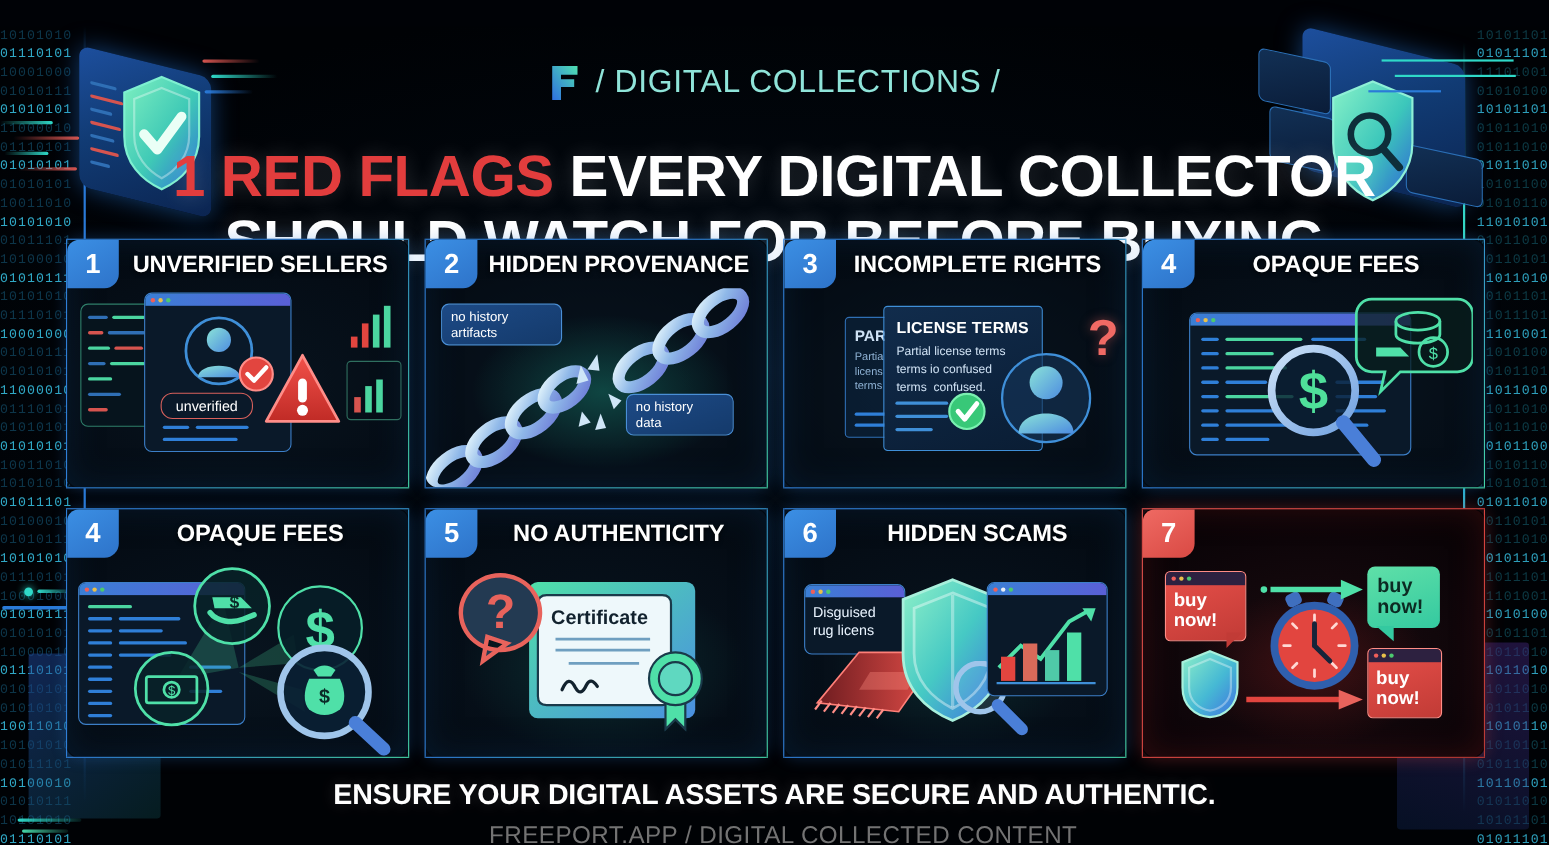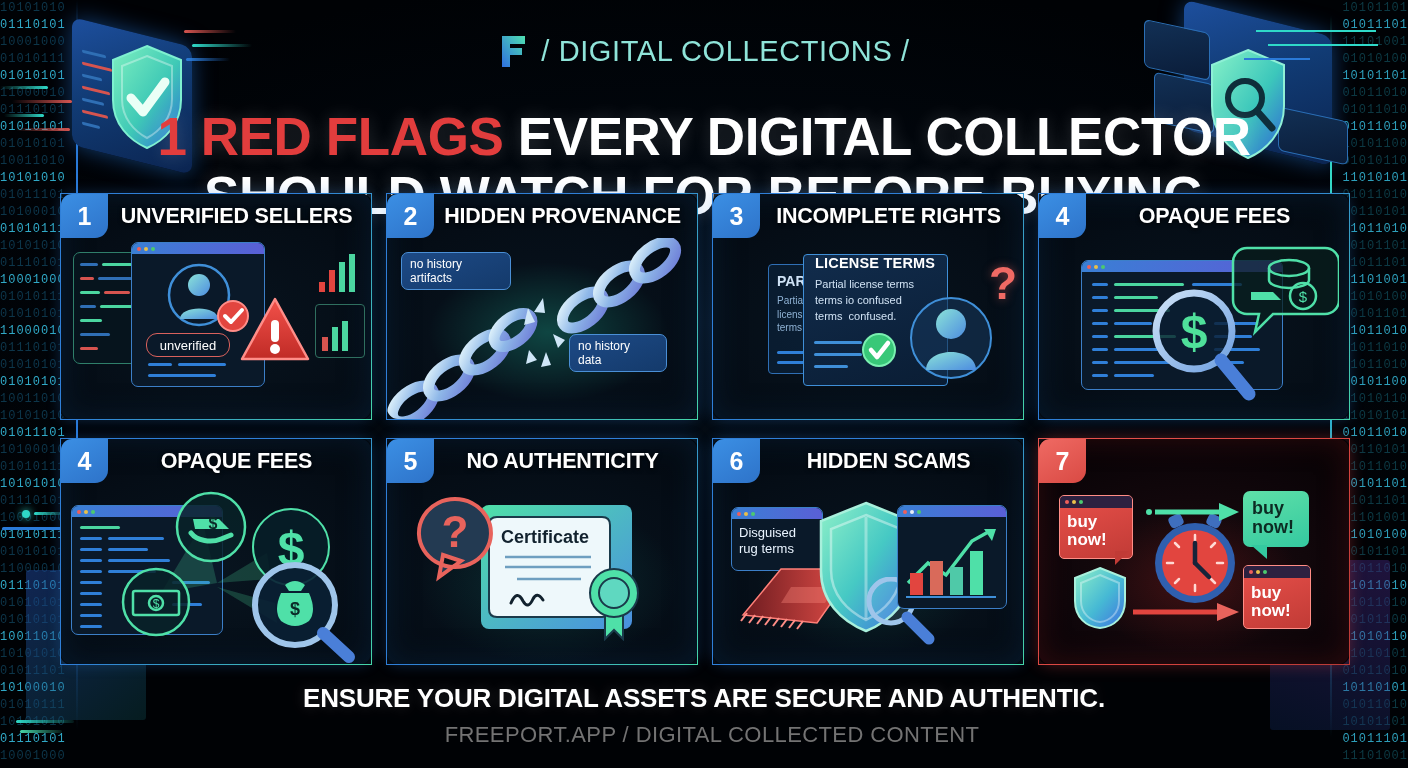--- a/index.html
+++ b/index.html
@@ -1,21 +1,21 @@
 <!DOCTYPE html>
 <html><head>
 <meta charset="utf-8">
 <style>
   html,body{margin:0;padding:0;background:#000;}
   body{
     width:1408px;height:768px;overflow:hidden;position:relative;
     font-family:"Liberation Sans","DejaVu Sans",sans-serif;
     background:#000206;
   }
-  .stage{position:absolute;inset:0;}
+  .stage{position:absolute;inset:0;margin-top:24px;}
 
   
   .bg-base{position:absolute;inset:0;background:
      radial-gradient(ellipse 60% 45% at 50% 42%, #06111d 0%, #01060c 55%, #000205 100%);}
   .bin-col{position:absolute;top:0;bottom:0;width:78px;overflow:hidden;
     font-family:"Liberation Mono","DejaVu Sans Mono",monospace;font-size:12px;
     line-height:17px;letter-spacing:1px;white-space:pre;}
   .bin-left{left:0;color:#1d6f96;opacity:.85;}
   .bin-right{right:0;color:#1d7f92;opacity:.8;text-align:right;}
   .bin-col .row{opacity:.55;}
@@ -327,21 +327,21 @@
       <div class="card-title">INCOMPLETE RIGHTS</div>
       <div class="art">
         <div style="position:absolute;left:55px;top:26px;width:78px;height:110px;border:1px solid #2f6fb5;border-radius:4px;background:rgba(12,34,58,.7);padding:8px;box-sizing:border-box;">
           <div style="color:#cfe2f5;font-size:14px;font-weight:bold;">PAR</div>
           <div style="color:#8fb2d4;font-size:10px;line-height:1.35;margin-top:5px;white-space:pre;">Partia
 licens
 terms</div>
           <div class="ln2" style="left:8px;top:86px;width:30px;background:#2f7fd8;"></div>
           <div class="ln2" style="left:8px;top:96px;width:30px;background:#2f7fd8;"></div>
         </div>
-        <div style="position:absolute;left:90px;top:16px;width:145px;height:132px;border:1px solid #3f8fd8;border-radius:4px;background:linear-gradient(160deg,#112c4c,#0a1d34);padding:0 11px;box-sizing:border-box;">
+        <div style="position:absolute;left:90px;top:16px;width:145px;height:132px;border:1px solid #3f8fd8;border-radius:4px;background:linear-gradient(160deg,#112c4c,#0a1d34);padding:12px 11px;box-sizing:border-box;">
           <div style="color:#fff;font-size:14.5px;font-weight:bold;letter-spacing:.2px;">LICENSE TERMS</div>
           <div style="color:#d0e2f4;font-size:11px;line-height:1.45;margin-top:6px;white-space:pre;">Partial license terms
 terms io confused
 terms  confused.</div>
           <div class="ln2" style="left:10px;top:86px;width:48px;background:#3f8fd8;"></div>
           <div class="ln2" style="left:10px;top:98px;width:48px;background:#3f8fd8;"></div>
           <div class="ln2" style="left:10px;top:110px;width:34px;background:#3f8fd8;"></div>
         </div>
         <svg style="position:absolute;left:148px;top:94px;" width="36" height="36" viewBox="0 0 36 36">
           <circle cx="18" cy="18" r="16" fill="#38c878" stroke="#7af0b0" stroke-width="2"></circle>
@@ -515,21 +515,21 @@
       <div class="badge">6</div>
       <div class="card-title">HIDDEN SCAMS</div>
       <div class="art" style="background:radial-gradient(ellipse 50% 55% at 50% 55%, rgba(16,80,72,.35) 0%, rgba(6,20,30,0) 72%);">
         <div class="win" style="left:18px;top:24px;width:90px;height:62px;">
           <div class="win-bar">
               <i class="dot d1"></i>
               <i class="dot d2"></i>
               <i class="dot d3"></i>
             </div>
           <div style="color:#eaf4ff;font-size:13px;line-height:1.25;padding:6px 7px;white-space:pre;">Disguised
-rug terms</div>
+rug licens</div>
         </div>
         <svg style="position:absolute;left:26px;top:70px;" width="120" height="80" viewBox="0 0 120 80">
           <defs>
               <linearGradient id="rug" x1="0" y1="0" x2="1" y2="0">
             <stop offset="0" stop-color="#6e1c20"></stop>
                 <stop offset="100%" stop-color="#e8504a"></stop>
               </linearGradient>
             </defs>
           <path d="M4 62 L42 16 H116 L78 70 Z" fill="url(#rug)" stroke="#ff7f78" stroke-width="1.5"></path>
           <path d="M52 34 h44 l-10 16 h-44 z" fill="rgba(255,140,130,.35)"></path>

